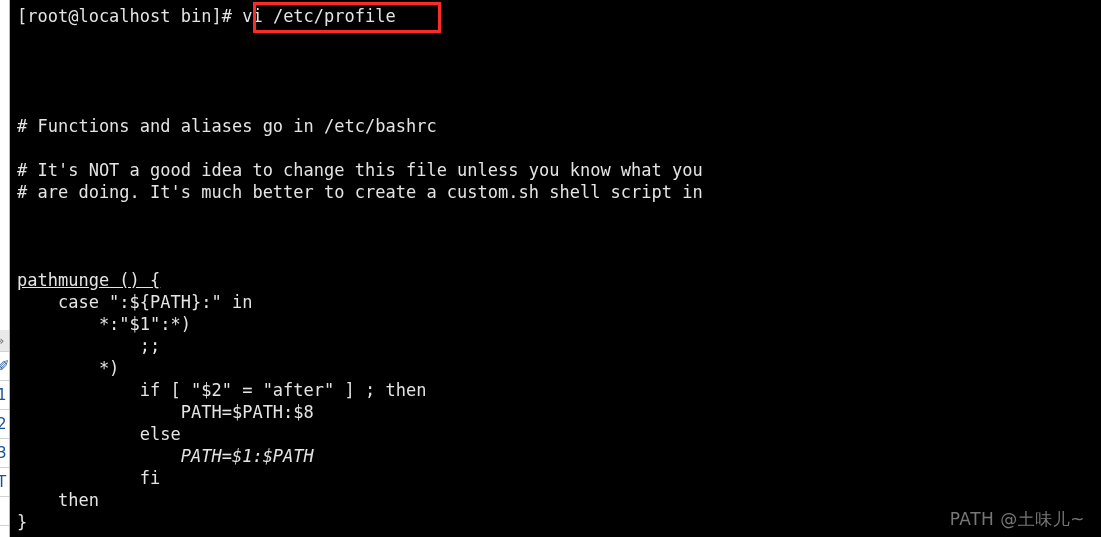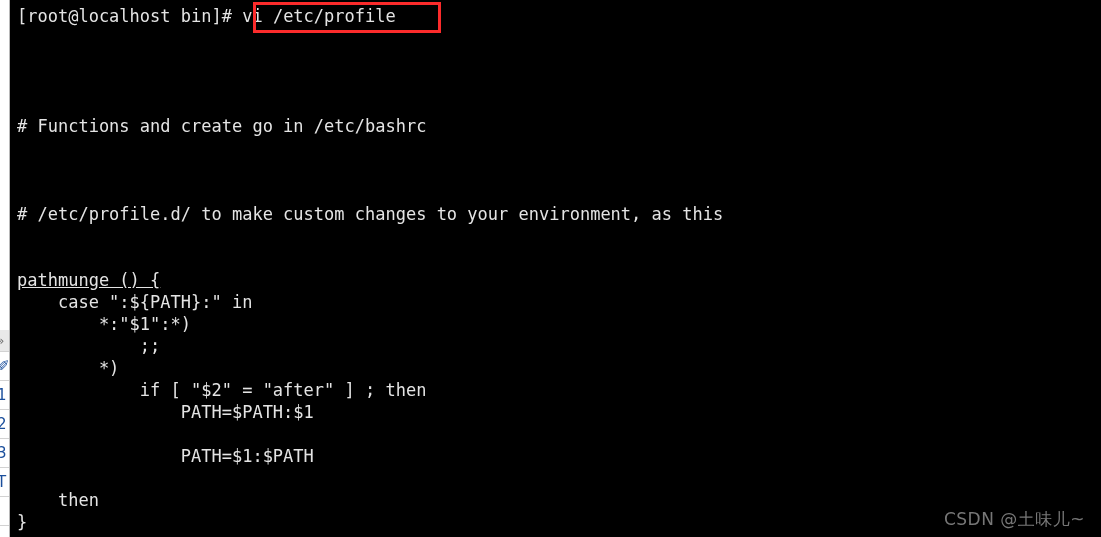--- a/index.html
+++ b/index.html
@@ -110,39 +110,42 @@
 </head>
 <body>
 
 <div id="screen">
 
   <div id="term">
 
     <div class="tline" style="top:5px;"><span>[root@localhost bin]#</span><span> </span><span>vi /etc/profile</span></div>
 
     <div class="tline" style="top:71px;"></div>
-    <div class="tline" style="top:115px;"># Functions and create go in /etc/bashrc</div>
+    <div class="tline" style="top:115px;"># Functions and aliases go in /etc/bashrc</div>
     <div class="tline" style="top:137px;"></div>
-    <div class="tline" style="top:203px;"># /etc/profile.d/ to make custom changes to your environment, as this</div>
+    <div class="tline" style="top:159px;"># It's NOT a good idea to change this file unless you know what you</div>
+    <div class="tline" style="top:181px;"># are doing. It's much better to create a custom.sh shell script in</div>
     <div class="tline" style="top:247px;"></div>
     <div class="tline" style="top:269px;text-decoration:underline;">pathmunge () {</div>
     <div class="tline" style="top:291px;">    case ":${PATH}:" in</div>
     <div class="tline" style="top:313px;">        *:"$1":*)</div>
     <div class="tline" style="top:335px;">            ;;</div>
     <div class="tline" style="top:357px;">        *)</div>
     <div class="tline" style="top:379px;">            if [ "$2" = "after" ] ; then</div>
-    <div class="tline" style="top:401px;">                PATH=$PATH:$1</div>
-    <div class="tline" style="top:445px;">                PATH=$1:$PATH</div>
+    <div class="tline" style="top:401px;">                PATH=$PATH:$8</div>
+    <div class="tline" style="top:423px;">            else</div>
+    <div class="tline" style="top:445px;font-style:italic;">                PATH=$1:$PATH</div>
+    <div class="tline" style="top:467px;">            fi</div>
     <div class="tline" style="top:489px;">    then</div>
     <div class="tline" style="top:511px;">}</div>
   </div>
 
   <div id="redbox"></div>
 
-  <div id="watermark">CSDN @土味儿~</div>
+  <div id="watermark">PATH @土味儿~</div>
 
   <div id="sidebar">
     <div class="sb-spacer"></div>
     <div class="sb-item head"><span class="glyph">»</span></div>
     <div class="sb-item"><span class="glyph">✐</span></div>
     <div class="sb-item"><span class="glyph">1</span></div>
     <div class="sb-item"><span class="glyph">2</span></div>
     <div class="sb-item"><span class="glyph">3</span></div>
     <div class="sb-item"><span class="glyph">T</span></div>
     <div class="sb-item blank"><span class="glyph"></span></div>

